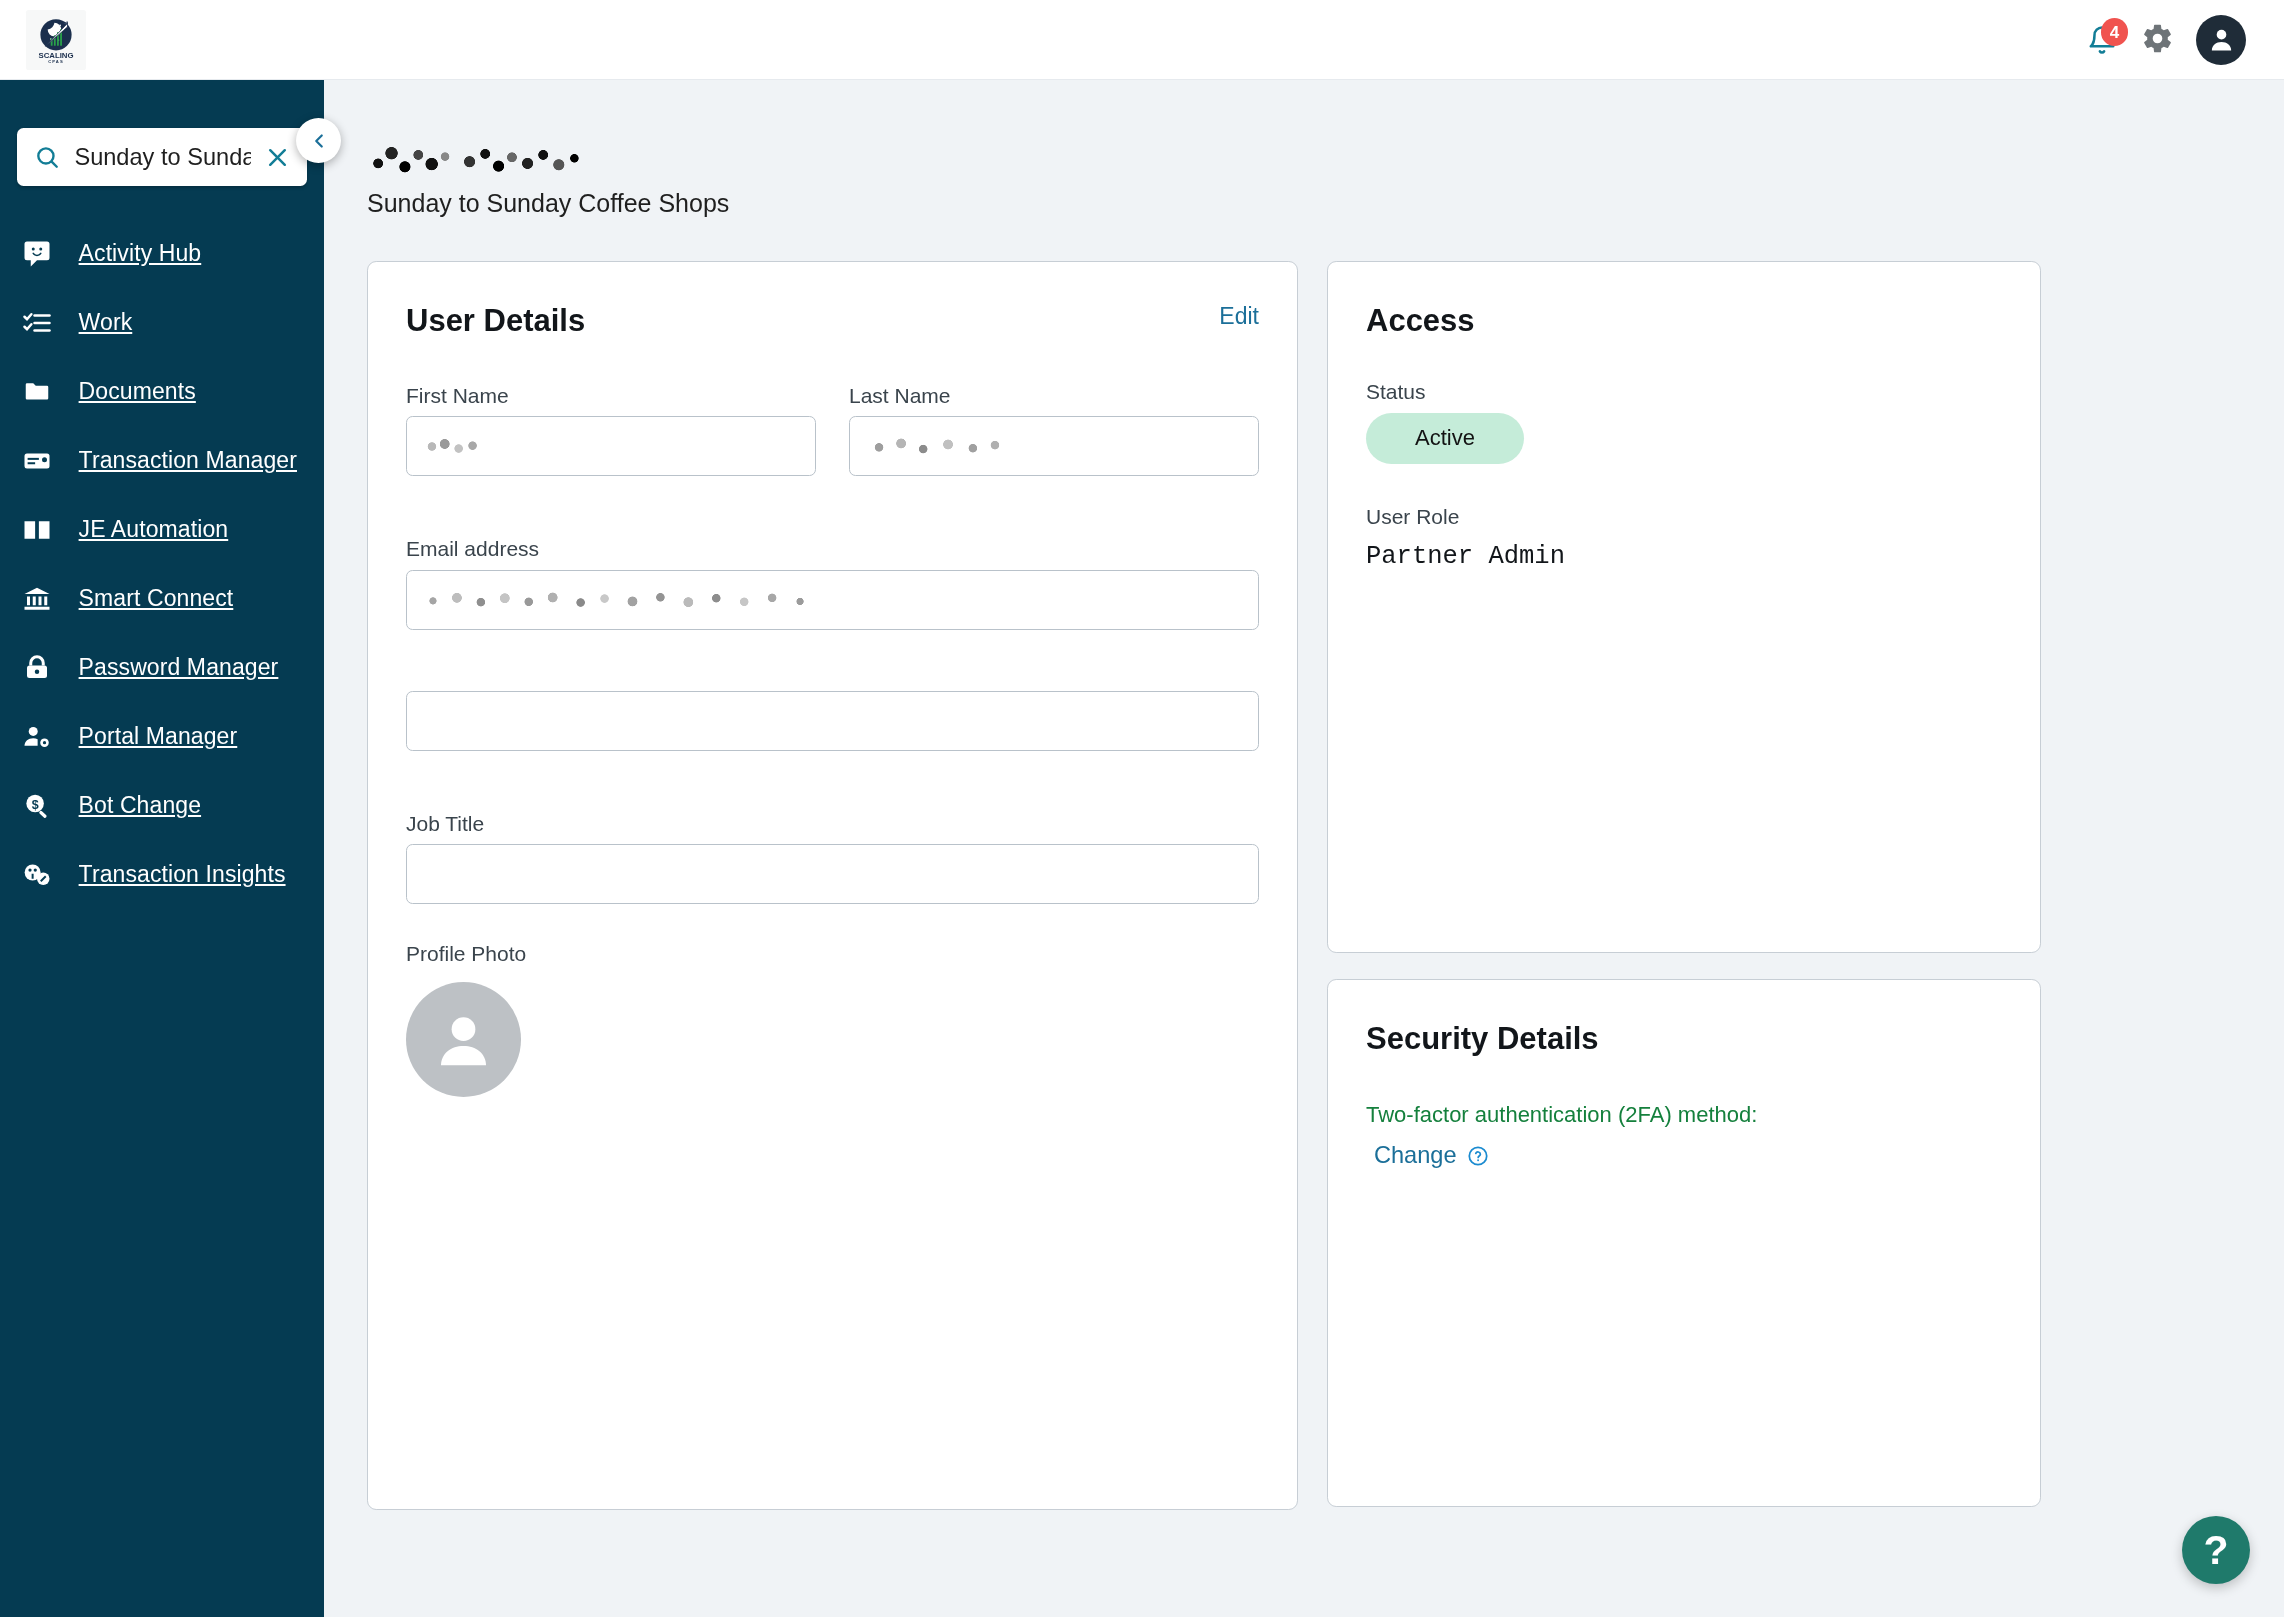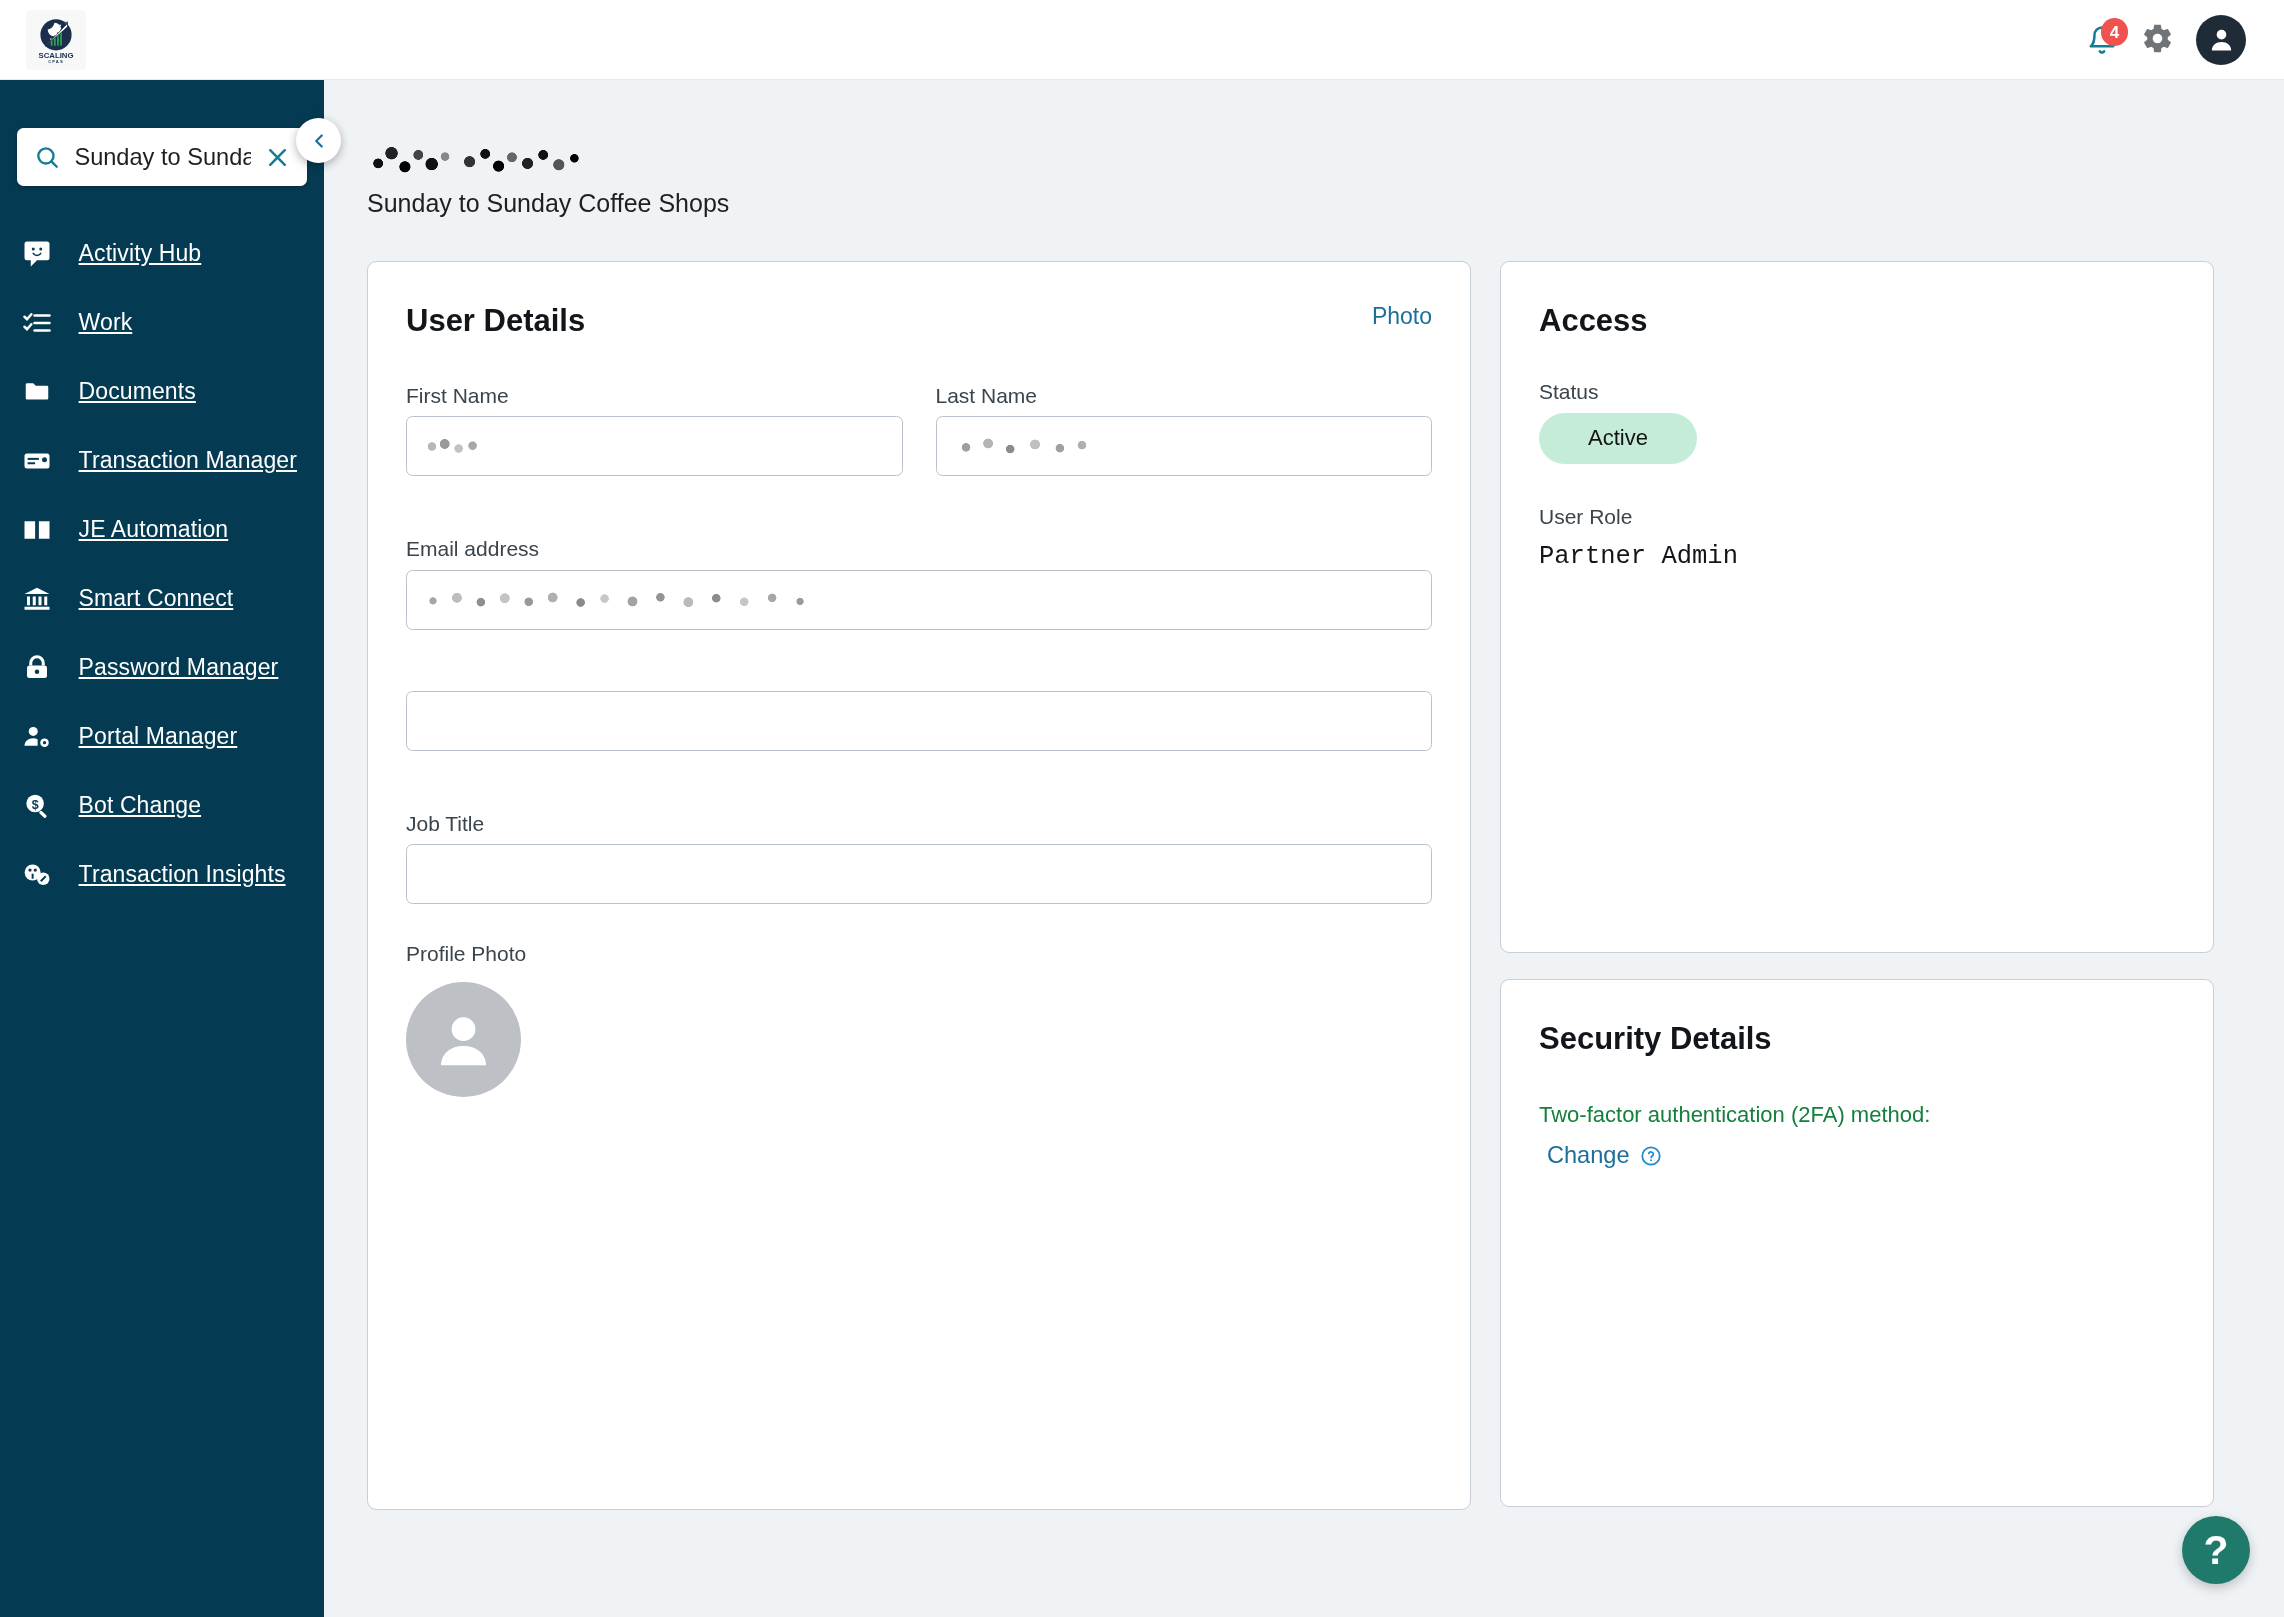--- a/index.html
+++ b/index.html
@@ -88,21 +88,21 @@
       radial-gradient(circle at 86% 64%, #555 5.2px, transparent 5.9px),
       radial-gradient(circle at 93% 45%, #000 3.9px, transparent 4.6px);
     background-repeat: no-repeat;
   }
   .page-subtitle { font-size: 25px; color: #1f1f1f; margin-bottom: 43px; }
 
   .content-row { display: flex; gap: 29px; align-items: flex-start; }
   .card {
     background: #ffffff; border: 0.7px solid #c7ced5; border-radius: 9.2px;
   }
-  .card-user { width: 1104px; height: 1249px; padding: 41px 38px 0 38px; }
+  .card-user { width: 931px; height: 1249px; padding: 41px 38px 0 38px; }
   .card-access { width: 714px; height: 692px; padding: 41px 38px 0 38px; }
   .card-security { width: 714px; height: 528px; padding: 41px 38px 0 38px; margin-top: 26px; }
   .right-col { display: flex; flex-direction: column; align-items: flex-end; }
 
   .card-head { display: flex; justify-content: space-between; align-items: flex-start; }
   .card-title { font-size: 31px; font-weight: 700; color: #12161a; }
   .edit-link { font-size: 23px; color: #1b6f99; }
 
   .field-row { display: flex; gap: 33px; margin-top: 45px; }
   .field { flex: 1; }
@@ -370,21 +370,21 @@
   <div class="main">
 
     <div class="page-title-redacted"></div>
     <div class="page-subtitle">Sunday to Sunday Coffee Shops</div>
 
     <div class="content-row">
 
       <div class="card card-user">
         <div class="card-head">
           <span class="card-title">User Details</span>
-          <span class="edit-link">Photo</span>
+          <span class="edit-link">Edit</span>
         </div>
 
         <div class="field-row">
           <div class="field">
             <div class="field-label">First Name</div>
             <div class="input-box">
               <span class="redact-sm"></span>
             </div>
           </div>
           <div class="field">

